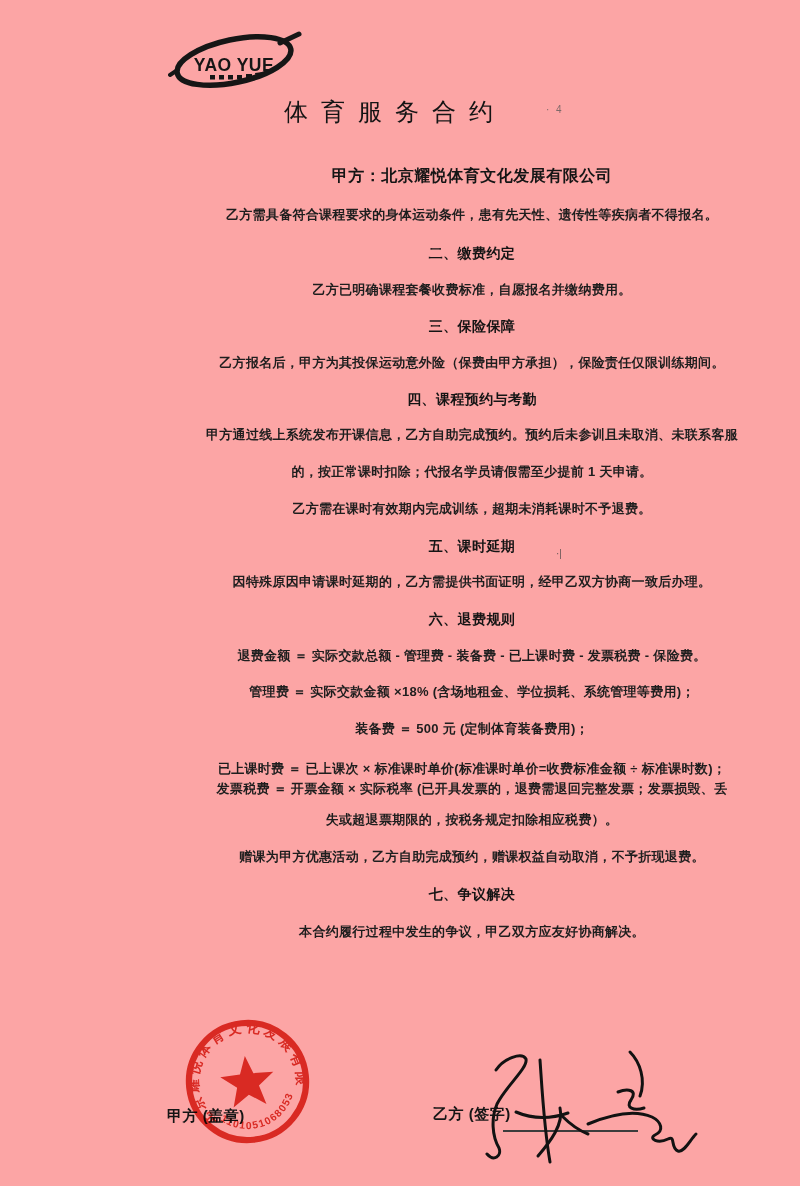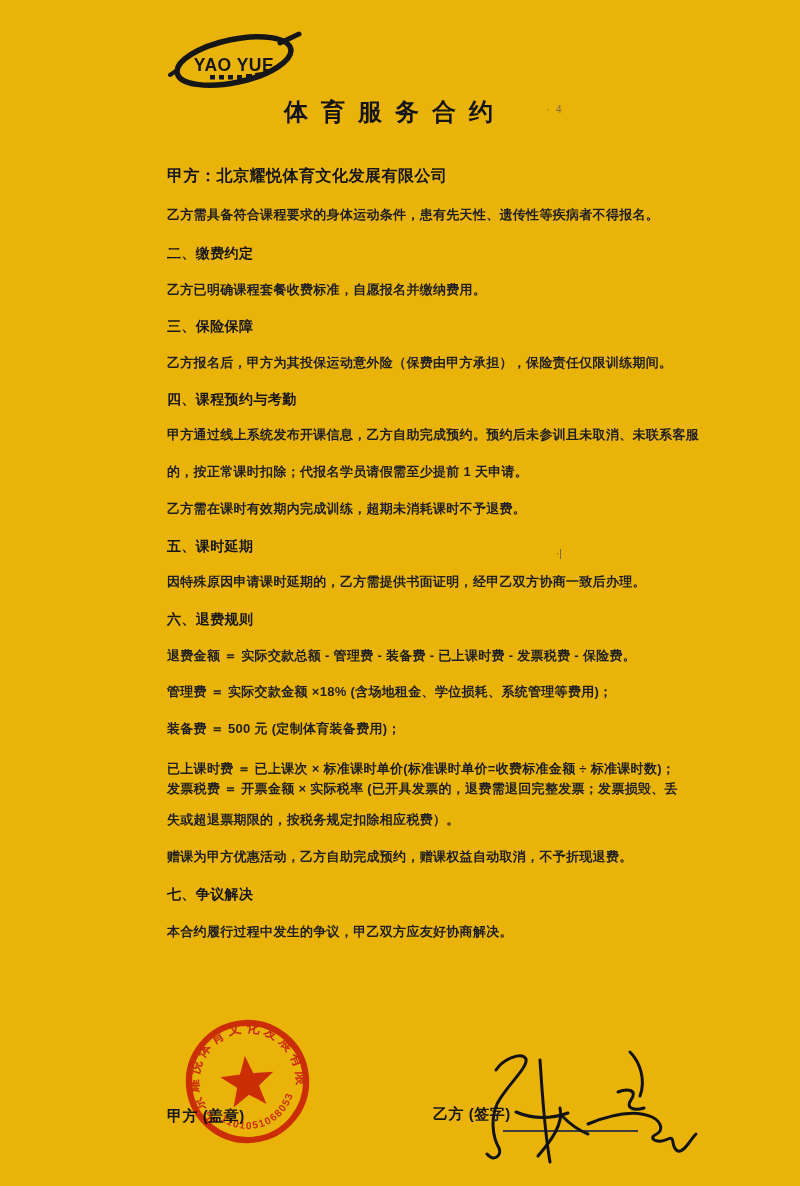--- a/index.html
+++ b/index.html
@@ -1,33 +1,33 @@
 <!DOCTYPE html>
 <html><head>
 <meta charset="utf-8">
 <style>
   * { margin:0; padding:0; box-sizing:border-box; }
   html,body { width:800px; height:1186px; background:#ffffff;
     font-family:"Liberation Sans","DejaVu Sans",sans-serif; color:#1b1b1b; }
-  .page { position:relative; width:800px; height:1186px; background:#eab308; overflow:hidden; }
+  .page { position:relative; width:800px; height:1186px; background:#fca5a5; overflow:hidden; }
 
   
   .logo { position:absolute; left:168px; top:28px; width:145px; height:66px; }
 
   
   .title { position:absolute; left:0; top:96px; width:777px; text-align:center;
-    font-size:24px; font-weight:bold; letter-spacing:13px; color:#141414;
+    font-size:24px; font-weight:normal; letter-spacing:13px; color:#141414;
     text-indent:13px; }
   .title-artifact { position:absolute; left:546px; top:104px; font-size:10px;
     color:#555; opacity:.75; letter-spacing:2px; }
   .line-artifact { position:absolute; left:556px; top:548px; font-size:10px;
     color:#444; opacity:.8; }
 
   
-  .content { position:absolute; left:167px; top:165px; width:610px; }
+  .content { position:absolute; left:167px; top:165px; width:610px;text-align:center; }
   .party { font-size:16px; font-weight:bold; line-height:22px; color:#151515;
     letter-spacing:.5px; white-space:nowrap; }
   .h { font-size:14px; font-weight:bold; line-height:20px; color:#141414;
     letter-spacing:.4px; white-space:nowrap; }
   .p { font-size:13px; font-weight:600; line-height:20px; color:#1e1e1e;
     letter-spacing:.3px; white-space:nowrap; }
   .m0{margin-bottom:0} .m11{margin-bottom:11px} .m15{margin-bottom:15px}
   .m16{margin-bottom:16px} .m17{margin-bottom:17px} .m18{margin-bottom:18px}
   .m20{margin-bottom:20px} .m25{margin-bottom:25px}
 

